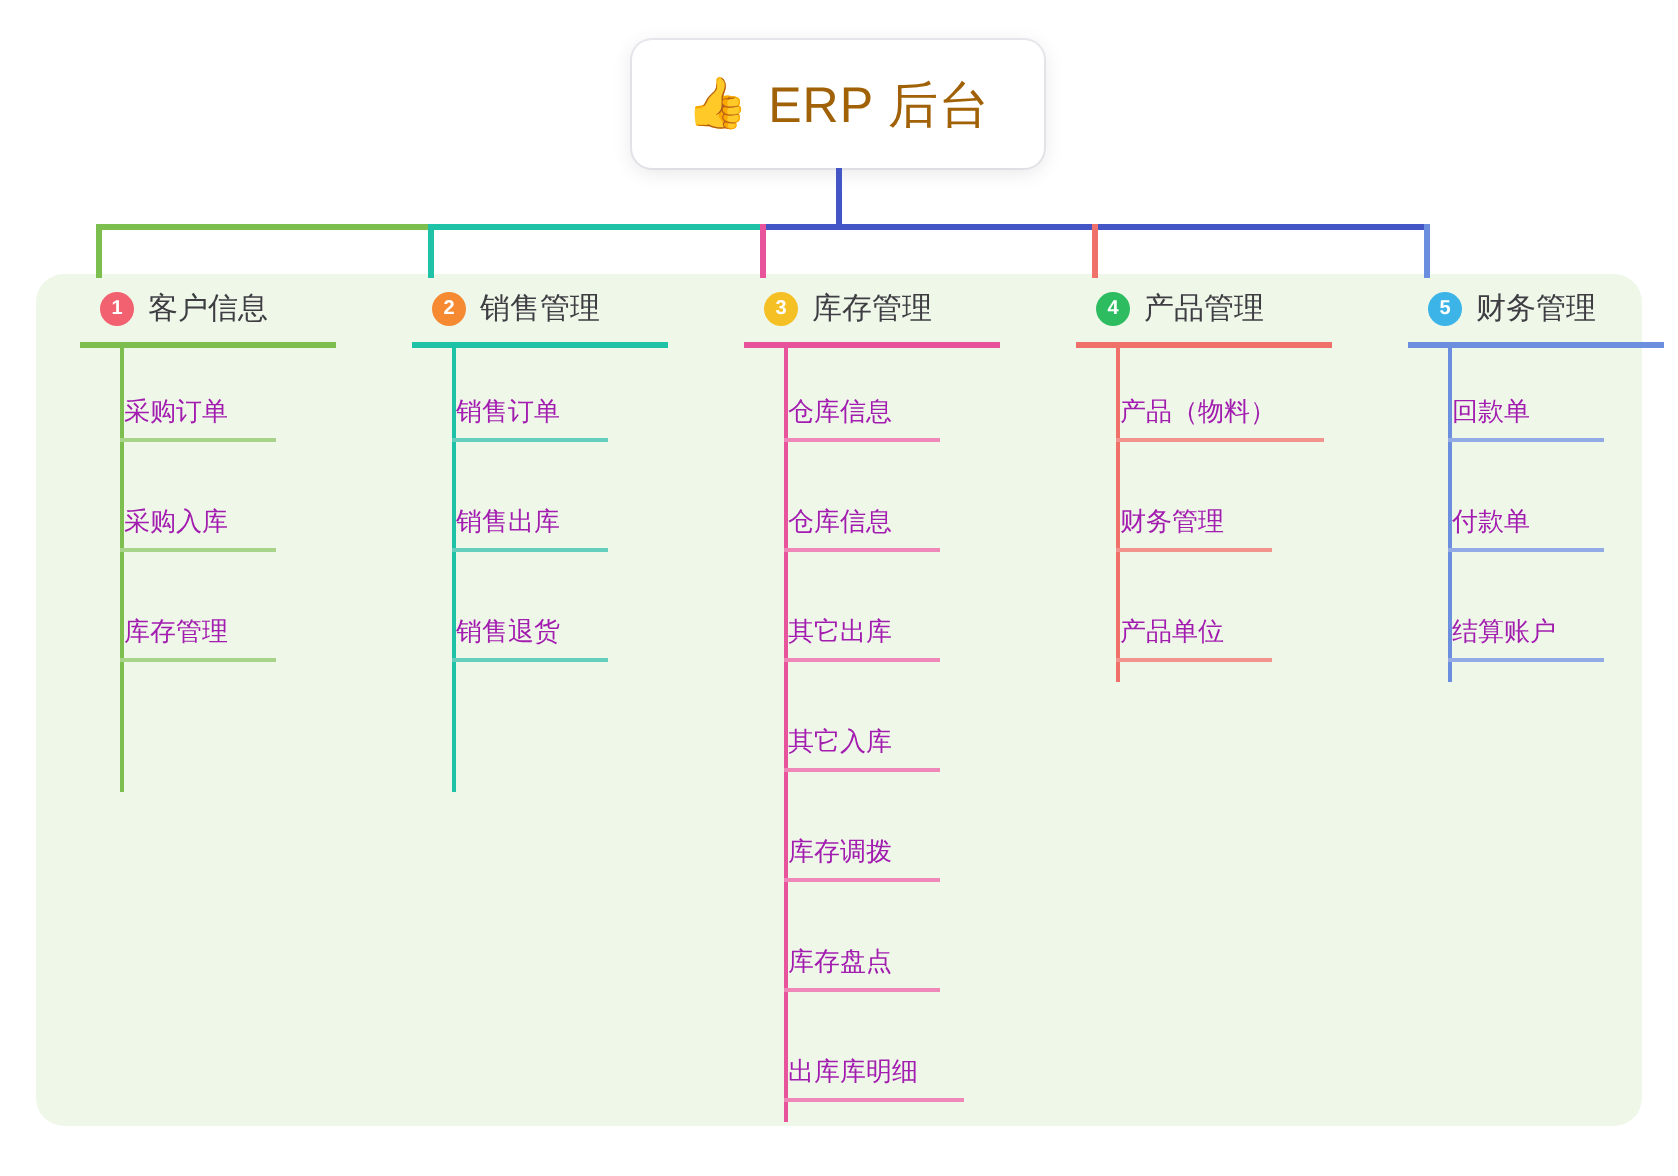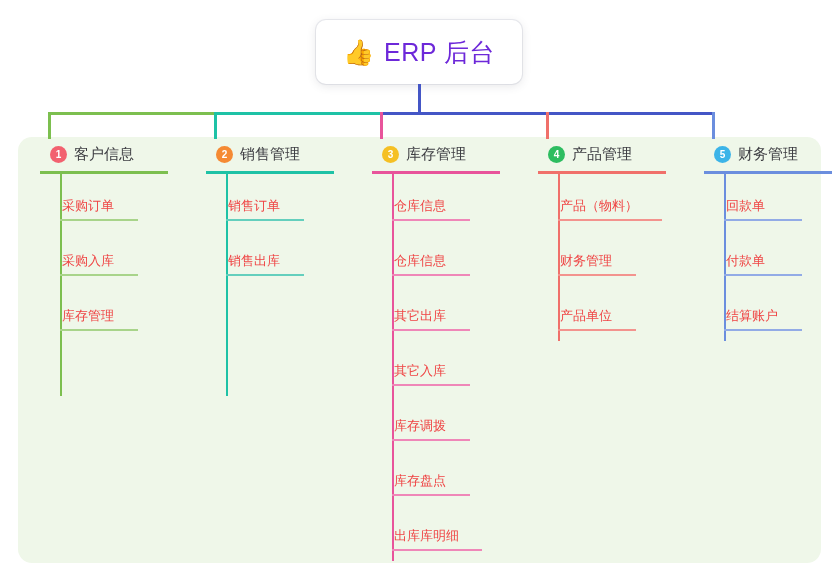--- a/index.html
+++ b/index.html
@@ -35,21 +35,21 @@
     gap: 10px;
     box-sizing: border-box;
   }
   #root-node .root-emoji {
     font-size: 25px;
     line-height: 1;
     display: inline-block;
   }
   #root-node .root-text {
     font-size: 25px;
-    color: #6d28d9;
+    color: #a16207;
     letter-spacing: 0.5px;
     white-space: nowrap;
   }
 
   
   .conn {
     position: absolute;
   }
 
   
@@ -113,21 +113,21 @@
   }
   .leaf {
     position: relative;
     height: 55px;
   }
   .leaf-label {
     position: absolute;
     left: 32px;
     bottom: 13px;
     font-size: 13px;
-    color: #ef4444;
+    color: #a21caf;
     white-space: nowrap;
   }
   .leaf-rule {
     position: absolute;
     left: 30px;
     bottom: 7px;
     height: 2px;
     width: 90px;
   }
 </style>
@@ -187,20 +187,24 @@
         <div class="spine" style="background: rgb(30, 194, 166); height: 223px;"></div>
         <div class="leaves">
           <div class="leaf">
             <span class="leaf-label">销售订单</span>
             <div class="leaf-rule" style="background: rgb(100, 207, 189); width: 78px;"></div>
           </div>
           <div class="leaf">
             <span class="leaf-label">销售出库</span>
             <div class="leaf-rule" style="background: rgb(100, 207, 189); width: 78px;"></div>
           </div>
+          <div class="leaf">
+            <span class="leaf-label">销售退货</span>
+            <div class="leaf-rule" style="background: rgb(100, 207, 189); width: 78px;"></div>
+          </div>
         </div>
       </div>
       <div class="column" style="left: 362px;">
         <div class="col-head">
           <span class="badge" style="background: rgb(245, 192, 36);">3</span>
           <span class="col-title">库存管理</span>
         </div>
         <div class="head-rule" style="background: rgb(232, 84, 155);"></div>
         <div class="spine" style="background: rgb(232, 84, 155); height: 388px;"></div>
         <div class="leaves">

